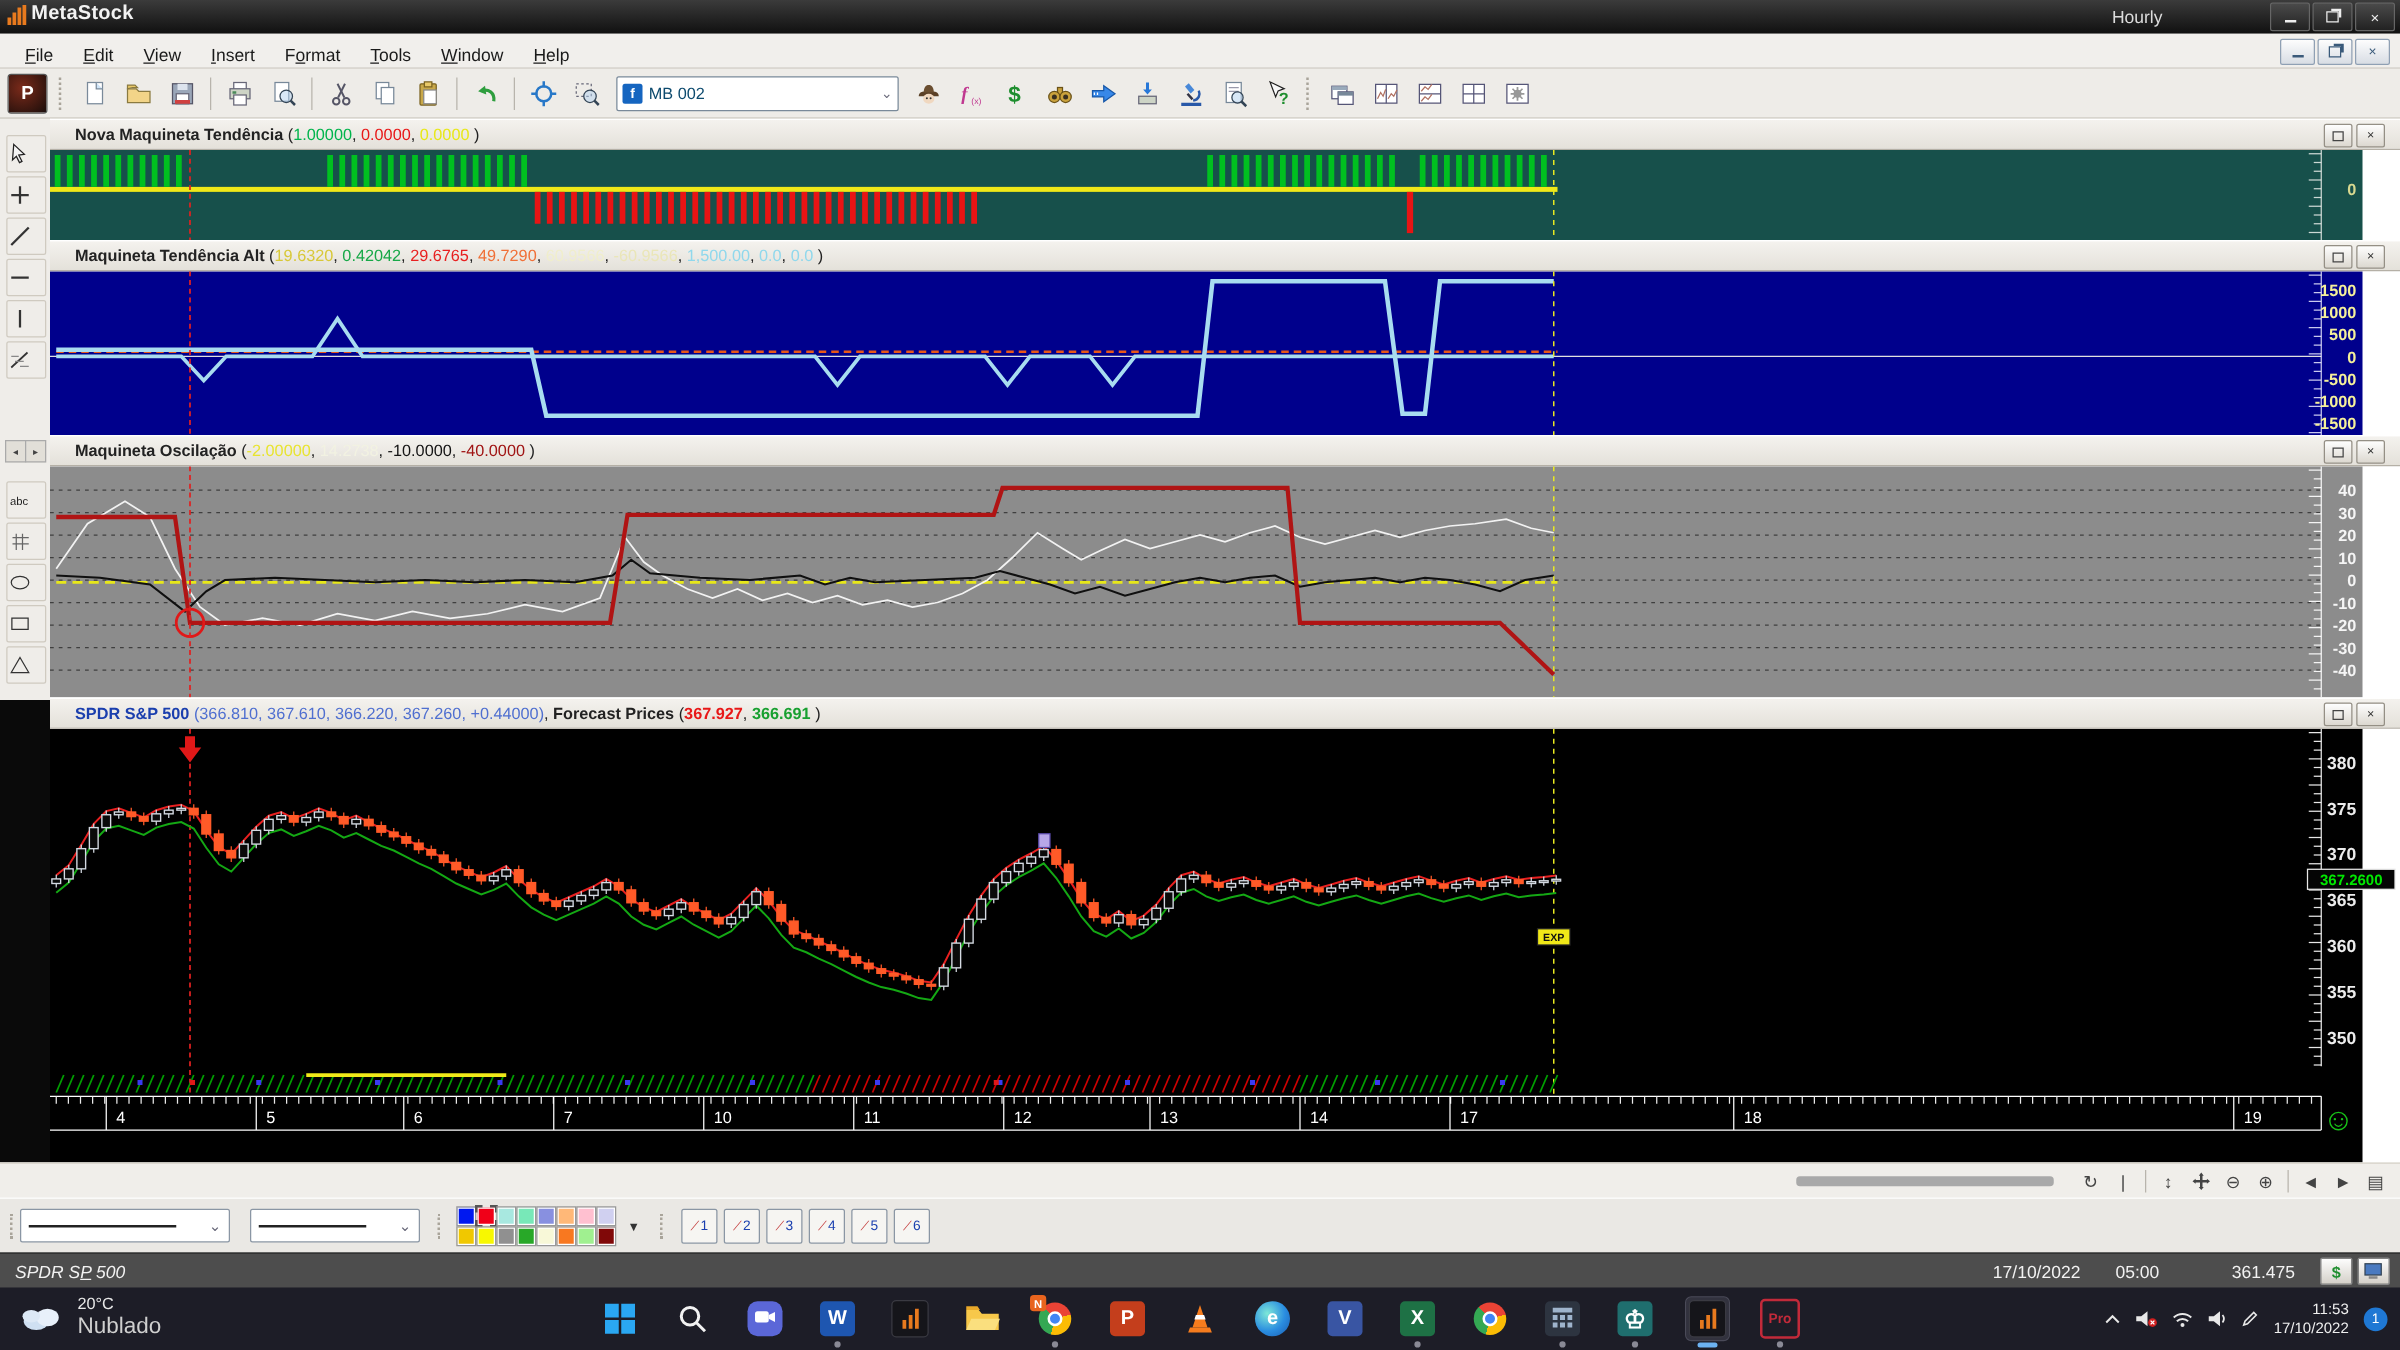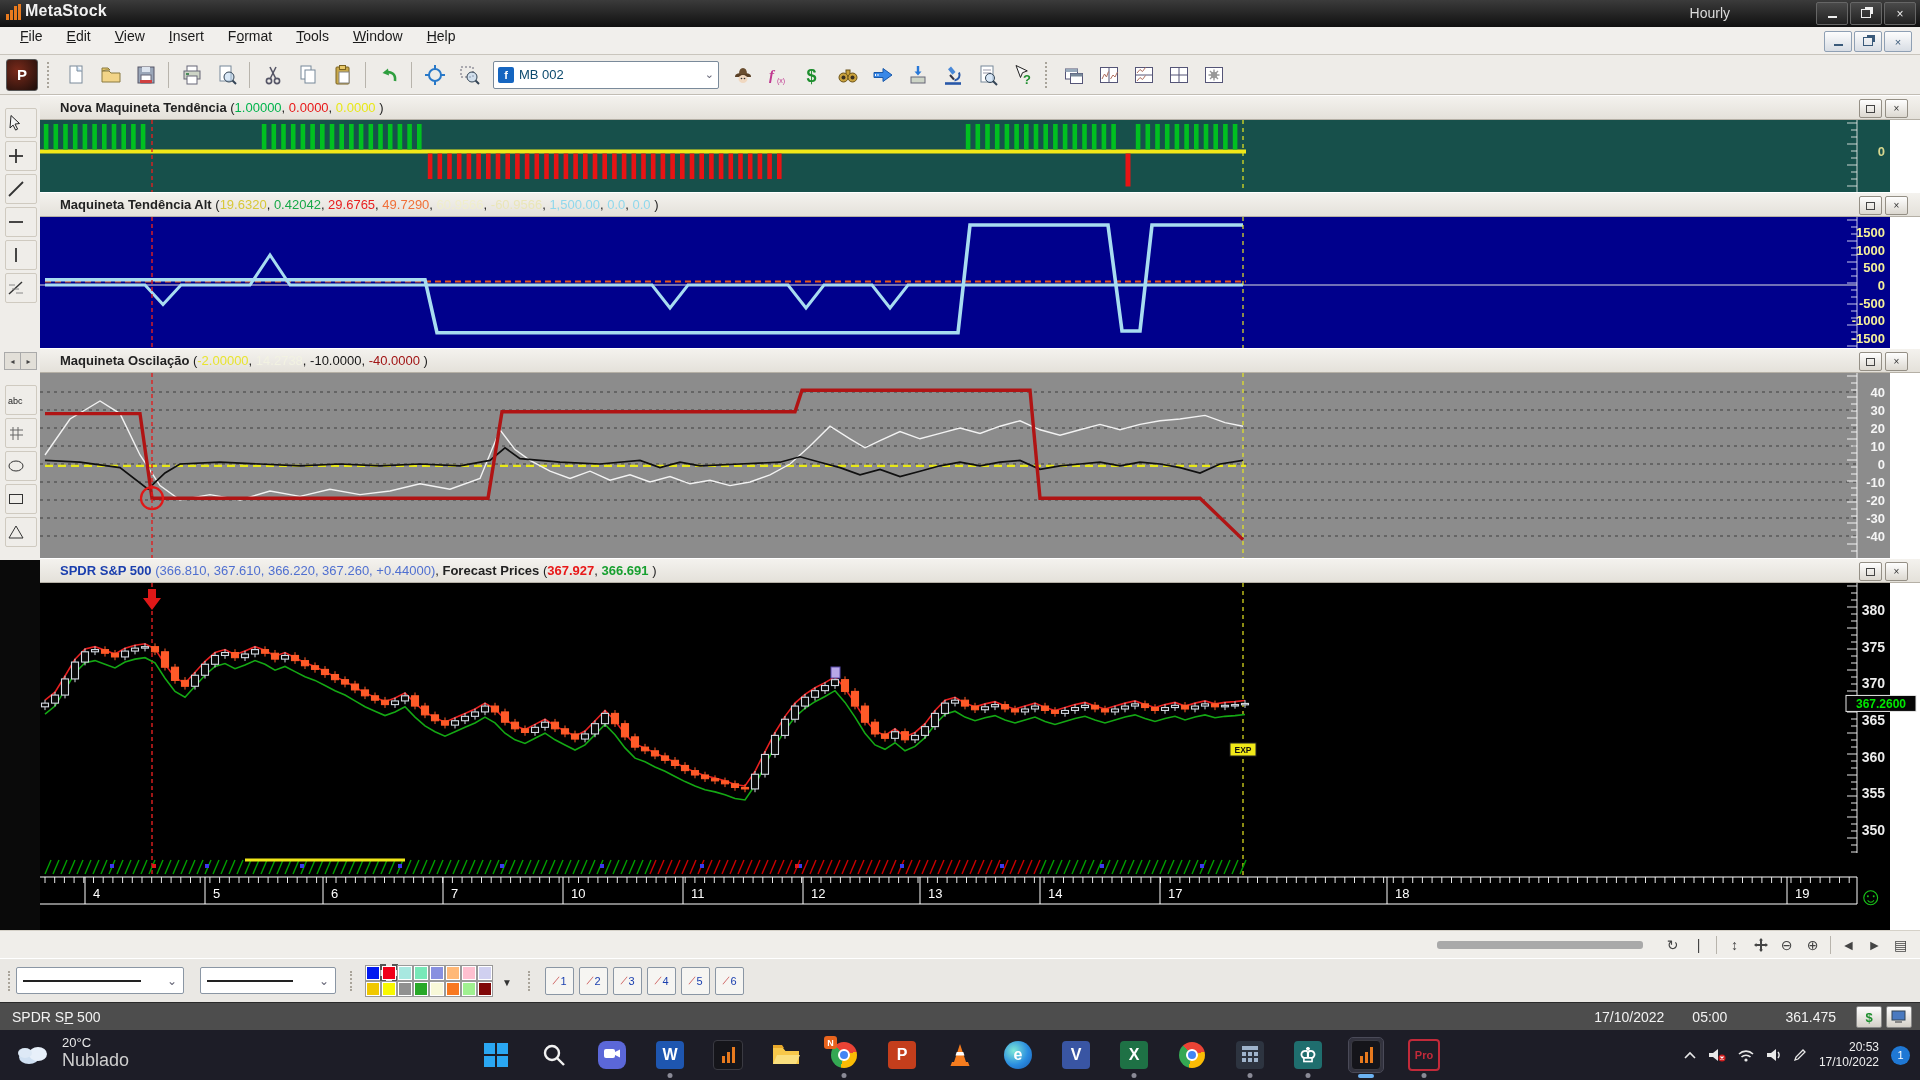--- a/index.html
+++ b/index.html
@@ -16,21 +16,21 @@
   .logo .appname{font-size:16px;font-weight:bold;color:#f2f2f2;letter-spacing:.2px;}
   .wtitle{position:absolute;left:0;right:0;top:4px;text-align:center;font-size:14px;color:#f5f5f5;}
   .period{position:absolute;right:190px;top:5px;font-size:14px;color:#dcdcdc;}
   .winbtns{position:absolute;right:4px;top:2px;display:flex;gap:2px;}
   .wb{width:30px;height:21px;display:flex;align-items:center;justify-content:center;
       background:linear-gradient(#4a4a4a,#222);border:1px solid #666;border-radius:2px;color:#eee;font-size:12px;}
   .ic-min{width:9px;border-bottom:2px solid #eee;height:6px;}
   .ic-rest{width:8px;height:7px;border:1px solid #eee;box-shadow:3px -3px 0 -1px #eee;}
   
   #menubar{position:absolute;left:0;top:27px;width:1920px;height:28px;background:#f1efec;
-     border-bottom:1px solid #c9c5bd;display:flex;align-items:flex-start;padding-left:8px;box-sizing:border-box;}
+     border-bottom:1px solid #c9c5bd;display:flex;align-items:flex-end;padding-left:8px;box-sizing:border-box;}
   .mitem{padding:4px 12px;font-size:14px;color:#1a1a1a;}
   .mitem u{text-decoration:underline;}
   .childbtns{position:absolute;right:8px;top:4px;display:flex;gap:2px;}
   .cb{width:26px;height:19px;background:linear-gradient(#fdfdfd,#d8dde4);border:1px solid #8fa0b4;
       border-radius:2px;display:flex;align-items:center;justify-content:center;color:#3a5a7a;font-size:11px;}
   .cb .ic-min{border-color:#3a5a7a;}
   .cb .ic-rest{border-color:#3a5a7a;box-shadow:3px -3px 0 -1px #3a5a7a;}
   
   #toolbar{position:absolute;left:0;top:55px;width:1920px;height:40px;background:#eeece8;
      border-bottom:1px solid #c2bdb4;display:flex;align-items:center;padding-left:6px;box-sizing:border-box;}
@@ -80,21 +80,21 @@
   .sw{width:14px;height:14px;margin:1px;border:1px solid #fff;outline:1px solid #999;box-sizing:border-box;}
   .sw.sel{outline:2px dashed #555;}
   #swarr{position:absolute;left:502px;top:18px;font-size:10px;color:#333;}
   #linetools{position:absolute;left:545px;top:8px;display:flex;gap:5px;}
   .ltb{width:27px;height:26px;background:#f6f5f2;border:1px solid #8a96a4;border-radius:2px;
      display:flex;align-items:center;justify-content:center;font-size:11px;color:#1a3faf;gap:1px;}
   .ltb .mini{color:#c03030;font-size:10px;}
   
   #statusbar{position:absolute;left:0;top:1002px;width:1920px;height:28px;background:#4d4d4d;
      border-top:1px solid #2a2a2a;color:#f2f2f2;font-size:14px;display:flex;align-items:center;}
-  #sb-sym{margin-left:12px;}
+  #sb-sym{margin-left:12px;font-style:italic;}
   #sb-right{position:absolute;right:8px;display:flex;align-items:center;}
   #sb-date{margin-right:28px;} #sb-time{margin-right:58px;} #sb-price{margin-right:16px;}
   .sbbtn{width:24px;height:20px;background:linear-gradient(#fdfdfd,#d4d0c8);border:1px solid #888;
      border-radius:2px;display:flex;align-items:center;justify-content:center;margin-left:4px;}
   
   #taskbar{position:absolute;left:0;top:1030px;width:1920px;height:50px;background:#1d1d27;}
   #weather{position:absolute;left:14px;top:5px;display:flex;align-items:center;gap:10px;color:#e8e8e8;}
   #weather .wtemp{font-size:13px;} #weather .wcond{font-size:18px;color:#cfcfcf;}
   #taskicons{position:absolute;left:0;right:0;top:0;height:50px;display:flex;align-items:center;justify-content:center;gap:24px;}
   .tico{position:relative;width:34px;height:34px;display:flex;align-items:center;justify-content:center;border-radius:4px;}
@@ -1543,19 +1543,19 @@
               <path d="M12 4a5 5 0 010 6" fill="none" stroke="#e8e8e8" stroke-width="1.4"></path>
             </svg>
           </span>
           <span class="trayico">
             <svg width="14" height="14">
               <path d="M2 12l1-3 7-7 2 2-7 7z" fill="none" stroke="#e8e8e8" stroke-width="1.3"></path>
             </svg>
           </span>
         </span>
       <span id="trayclock">
-        <div>20:53</div>
+        <div>11:53</div>
           <div>17/10/2022</div>
         </span>
       <span id="traybadge">1</span>
     </div>
   </div>
 </div>
 
 </body></html>

